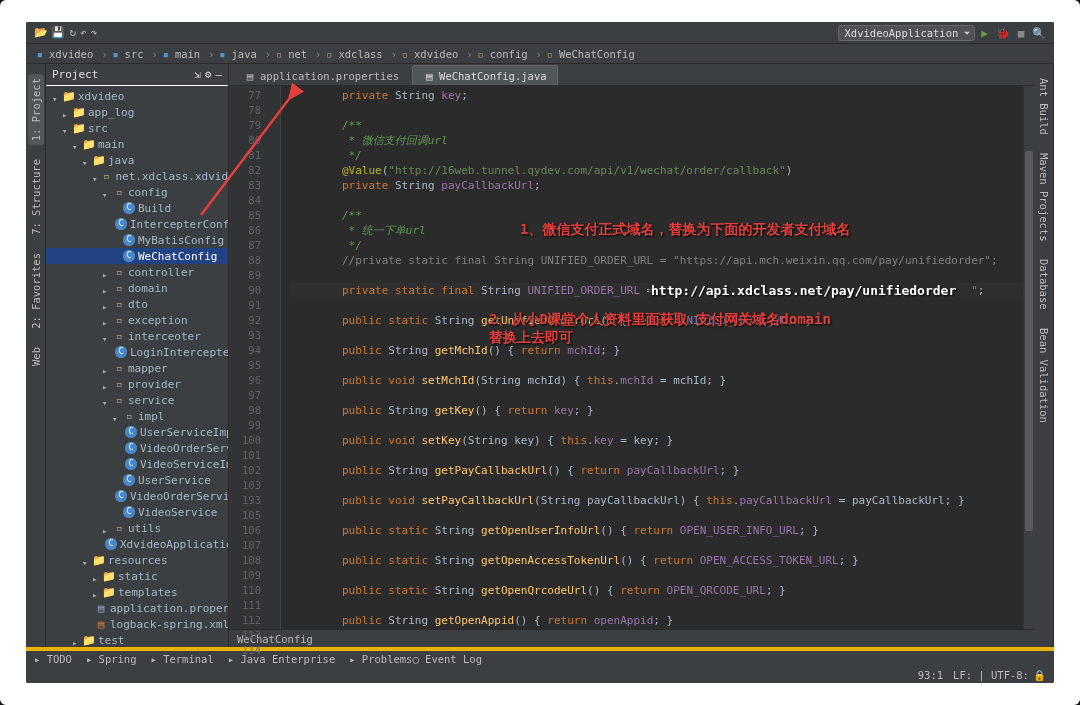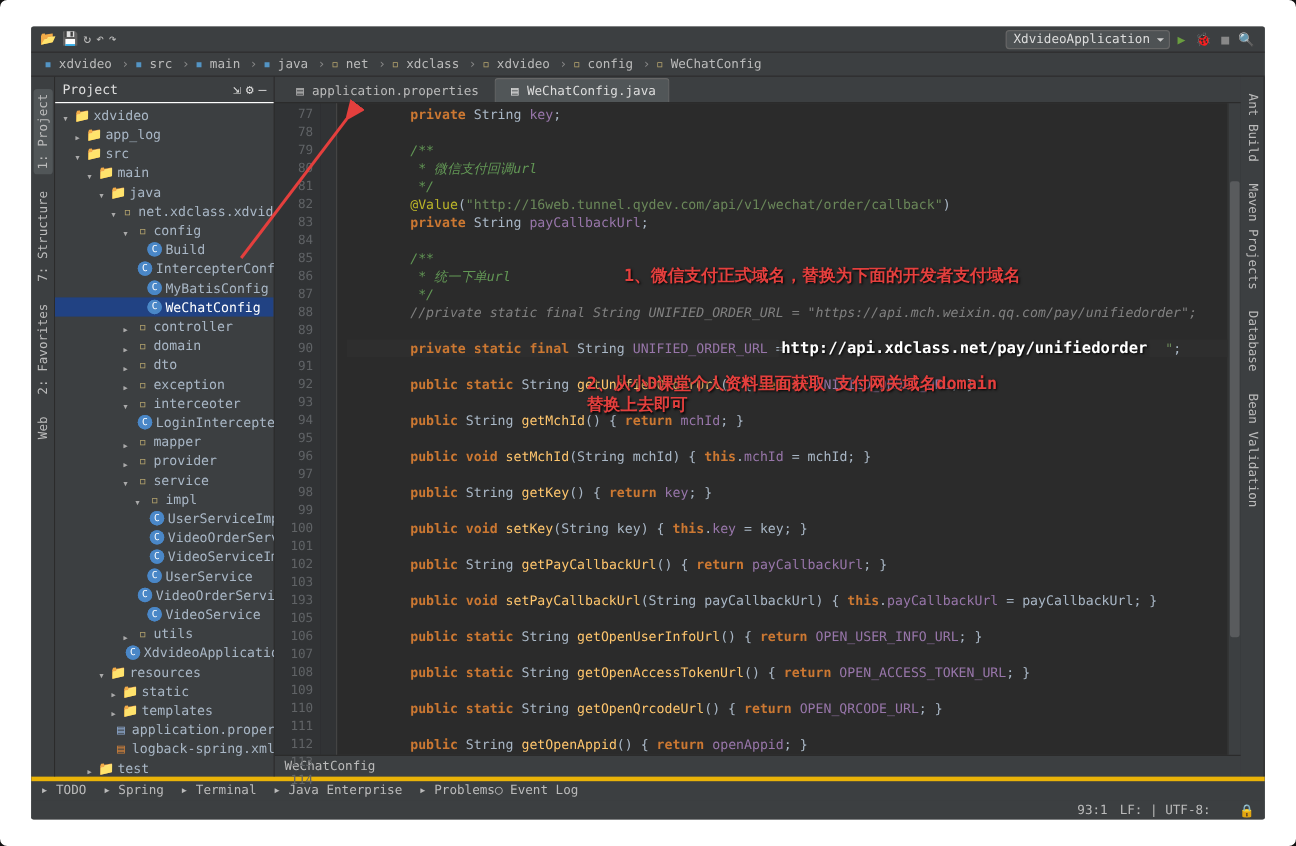--- a/index.html
+++ b/index.html
@@ -48,25 +48,25 @@
   .tabs{height:22px;background:var(--bg-darker);display:flex;align-items:flex-end;border-bottom:1px solid #2b2b2b;padding-left:4px}
   .tab{height:20px;padding:0 10px;display:flex;align-items:center;gap:4px;font-size:10.5px;color:#bbb;border:1px solid transparent;border-bottom:none;border-radius:3px 3px 0 0;cursor:pointer;margin-right:2px}
   .tab.active{background:#515658;border-color:#666;color:#ddd}
   .code-wrap{flex:1;display:flex;min-height:0;background:var(--bg)}
   .gutter{width:38px;background:#313335;text-align:right;padding:2px 6px 2px 2px;color:var(--gutter);font-size:10.5px;user-select:none}
   .gutter div{height:15px;line-height:15px}
   .icons-gut{width:14px;background:#313335;border-right:1px solid #444}
   .code{flex:1;overflow:auto;padding:2px 0 2px 8px;font-size:11px;line-height:15px;position:relative;white-space:pre}
   .code .ln{height:15px}
   .code .hl{background:#2e2e2e}
-  .kw{color:var(--kw);font-weight:bold}
+  .kw{color:var(--kw);font-weight:normal}
   .str{color:var(--str)}
   .fld{color:var(--field)}
   .doc{color:var(--doc);font-style:italic}
-  .cmt{color:var(--comment);font-style:italic}
+  .cmt{color:var(--comment);}
   .ann{color:var(--ann)}
   .mth{color:#ffc66d}
   .breadcrumb-code{height:18px;background:#3c3f41;border-top:1px solid #2b2b2b;padding:0 8px;font-size:10.5px;color:#bbb;display:flex;align-items:center}
   .status{height:20px;background:var(--bg-darker);border-top:4px solid #eab308;display:flex;align-items:center;padding:0 8px;font-size:10.5px;color:#bbb;justify-content:flex-start}
   .status .grp{display:flex;gap:14px;align-items:center}
   .overlay-ann{position:absolute;font-size:14px;font-weight:bold;text-shadow:1px 1px 2px #000;pointer-events:none}
   .ann-red{color:var(--red-text)}
   .ann-white{color:var(--white-text);font-weight:bold;font-size:13px;background:rgba(43,43,43,0.7);padding:0 2px}
   svg.arrow{position:absolute;top:0;left:0;width:100%;height:100%;pointer-events:none;overflow:visible}
   .scrollbar-track{width:11px;background:#3c3f41;border-left:1px solid #333;position:relative}
@@ -417,18 +417,18 @@
           <span>▸ Terminal</span>
           <span>▸ Java Enterprise</span>
           <span>▸ Problems</span>
         </div>
     <div class="grp">
       <span>◯ <span>Event Log</span></span>
     </div>
   </div>
   <div class="status" style="height:16px;justify-content:flex-end;border-top:none">
     <span style="margin-right:10px">93:1</span>
-    <span style="margin-right:24px">LF: | UTF-8:</span>
+    <span style="margin-right:4px">LF: | UTF-8:</span>
     <span>🔒</span>
   </div>
 
 </div>
 </div>
 
 </body></html>

